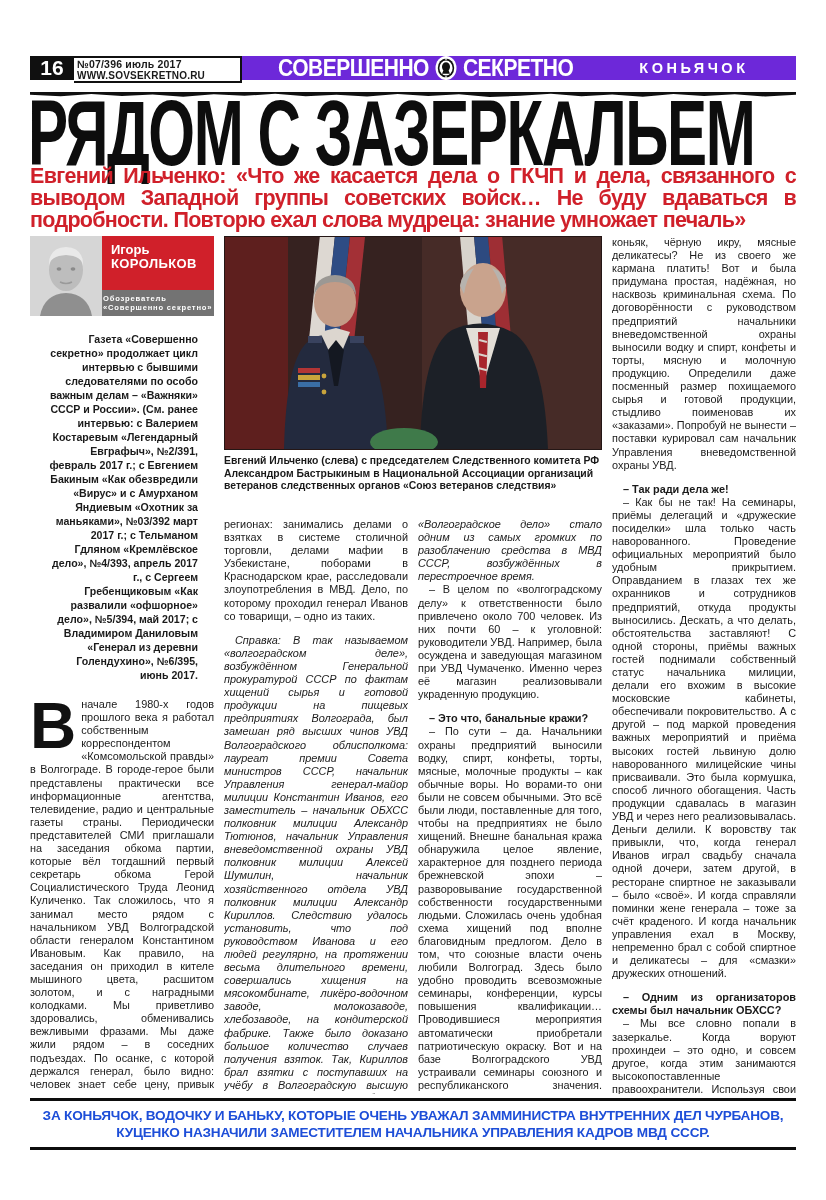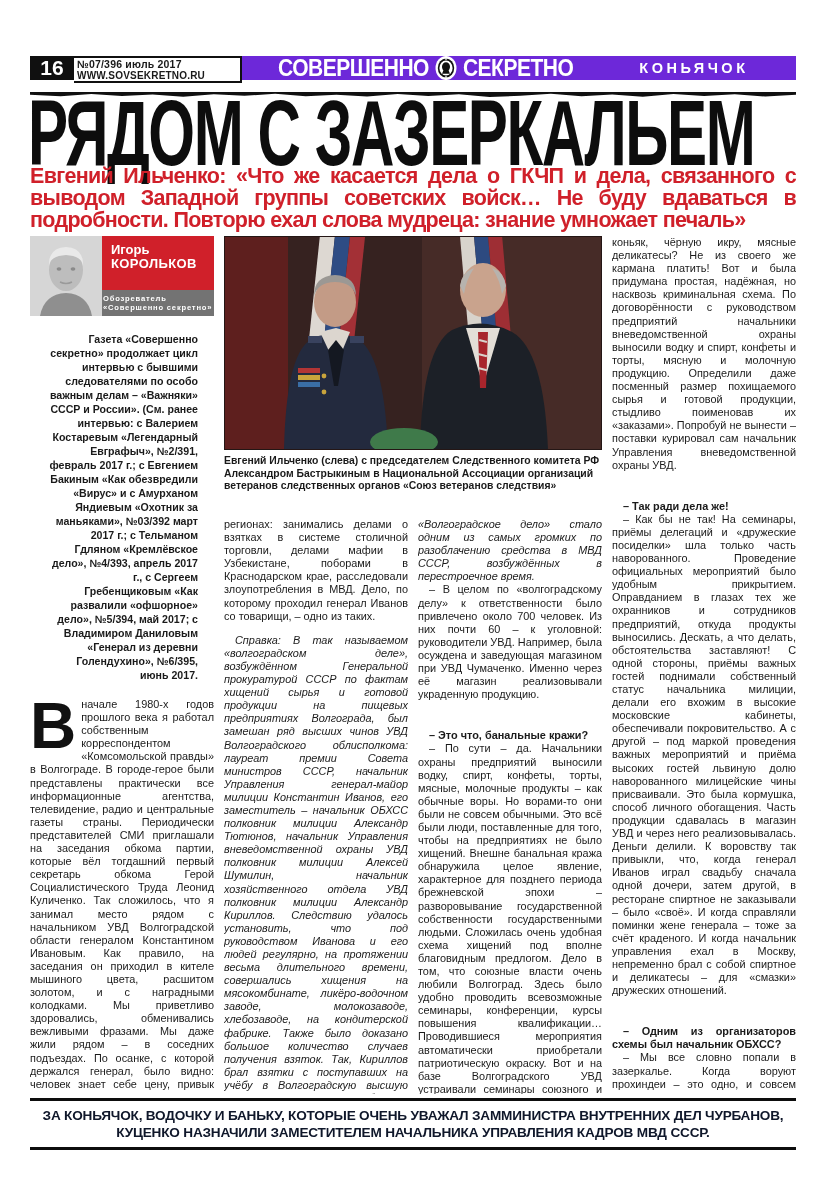--- a/index.html
+++ b/index.html
@@ -32,21 +32,21 @@
   .subhead{position:absolute;left:30px;top:165px;width:766px;color:#d0202a;font-weight:bold;
            font-size:21.5px;line-height:22px;letter-spacing:-0.7px;text-align:justify;}
 
   
   .content{position:absolute;left:30px;top:236px;width:766px;height:858px;}
   .col{position:absolute;top:0;width:184px;height:858px;overflow:hidden;}
   .col1{left:0;}  .col2{left:194px;padding-top:282px;box-sizing:border-box;}
   .col3{left:388px;padding-top:282px;box-sizing:border-box;}  .col4{left:582px;}
   .body p{margin:0;font-size:10.9px;line-height:13.1px;text-align:justify;text-indent:11px;}
   .body p.flow{text-indent:0;}
-  .body p.q{font-weight:bold;margin-top:28px;}
+  .body p.q{font-weight:bold;margin-top:11px;}
   .body p.ref{font-style:italic;}
   .body p.gap{margin-top:11px;}
   .dropcap-para{text-indent:0 !important;margin-top:9px !important;}
   .dropcap{float:left;font-weight:bold;font-size:64px;line-height:50px;margin:3px 5px 0 0;color:#111;}
 
   
   .author{display:flex;width:184px;height:80px;margin-bottom:8px;}
   .author .portrait{width:72px;height:80px;background:#d9d9d9;flex:none;}
   .author .meta{flex:1;display:flex;flex-direction:column;}
   .author .nameblock{background:#d0202a;color:#fff;padding:7px 0 6px 9px;flex:1;}
@@ -60,21 +60,21 @@
   
   .photo-block{position:absolute;left:194px;top:0;width:378px;}
   .photo{position:relative;width:378px;height:214px;background:#33211e;overflow:hidden;}
   .photo svg{display:block;}
   .caption{font-weight:bold;font-size:10.4px;line-height:12.6px;color:#1a1a1a;margin-top:5px;
            text-align:left;}
 
   
   .banner{position:absolute;left:30px;top:1098px;width:766px;border-top:3px solid #0d0d0d;
           border-bottom:3px solid #0d0d0d;padding:7px 0 6px;text-align:center;}
-  .banner div{font-weight:bold;font-size:13.6px;line-height:16.5px;letter-spacing:-0.2px;color:#0f172a;}
+  .banner div{font-weight:bold;font-size:13.6px;line-height:16.5px;letter-spacing:-0.2px;color:#1d4ed8;}
 </style>
 </head>
 <body>
 
 <div class="page">
 
   <div class="header">
     <div class="pagenum">16</div>
     <div class="issuebox">
       <div class="l1">№07/396  июль 2017</div>

